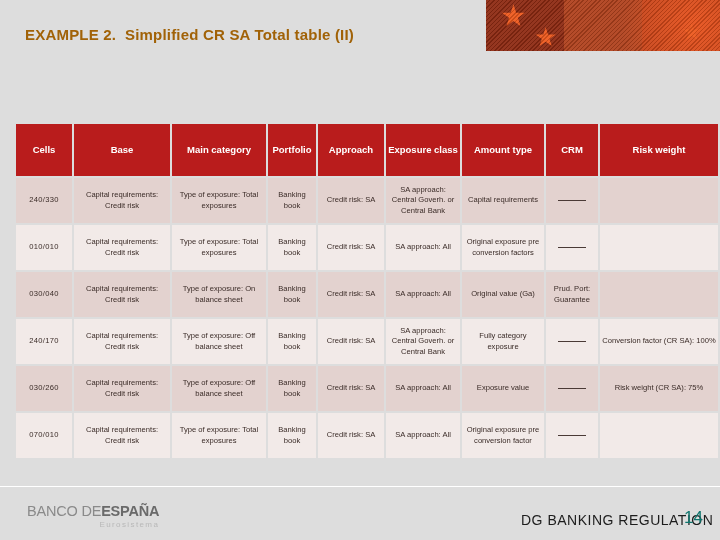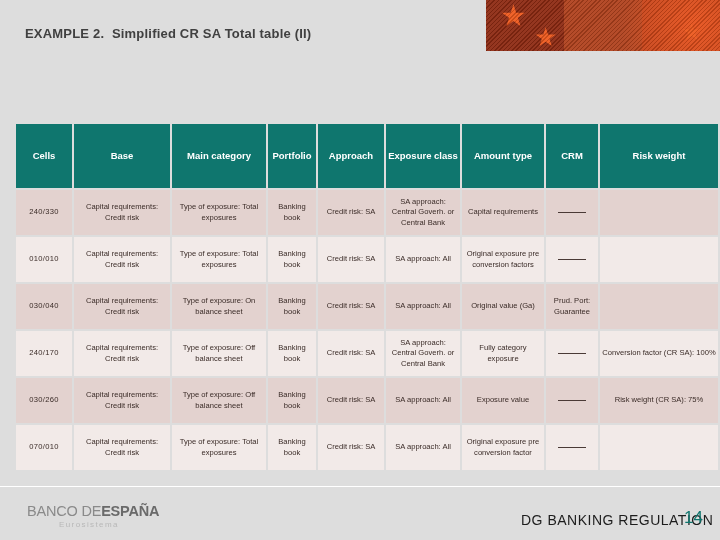--- a/index.html
+++ b/index.html
@@ -58,48 +58,48 @@
   }
   .star-a { left: 14px; top: 1px; font-size: 30px; }
   .star-b { left: 48px; top: 24px; font-size: 26px; }
   .star-c { left: 195px; top: 20px; font-size: 24px; opacity: .85; }
 
   
   .slide-title {
     position: absolute;
     left: 25px;
     top: 26px;
-    font-size: 13px;
+    font-size: 15px;
     font-weight: bold;
-    color: #404040;
+    color: #a16207;
     letter-spacing: .2px;
     white-space: pre;
     text-align: center;
   }
 
   
   .table-wrap {
     position: absolute;
     left: 14px;
     top: 122px;
     width: 692px;
   }
   table.cr-table {
     border-collapse: separate;
     border-spacing: 2px;
     width: 692px;
     table-layout: fixed;
   }
   table.cr-table th {
-    background: #0f766e;
+    background: #b91c1c;
     color: #ffffff;
     font-size: 9.5px;
     font-weight: bold;
     height: 48px;
-    padding: 8px 1px;
+    padding: 2px 1px;
     text-align: center;
     vertical-align: middle;
     line-height: 1.25;
   }
   table.cr-table td {
     font-size: 7.6px;
     color: #3a2b27;
     text-align: center;
     vertical-align: middle;
     height: 41px;
@@ -134,20 +134,21 @@
     left: 0; right: 0;
     top: 486px;
     height: 1px;
     background: #ffffff;
   }
   .logo {
     position: absolute;
     left: 27px;
     top: 503px;
     user-select: none;
+    text-align: right;
   }
   .logo-line1 {
     font-size: 14.5px;
     color: #8a8a8a;
     letter-spacing: -0.2px;
     white-space: nowrap;
   }
   .logo-line1 b { color: #6a6a6a; font-weight: bold; }
   .logo-line2 {
     font-size: 8px;

